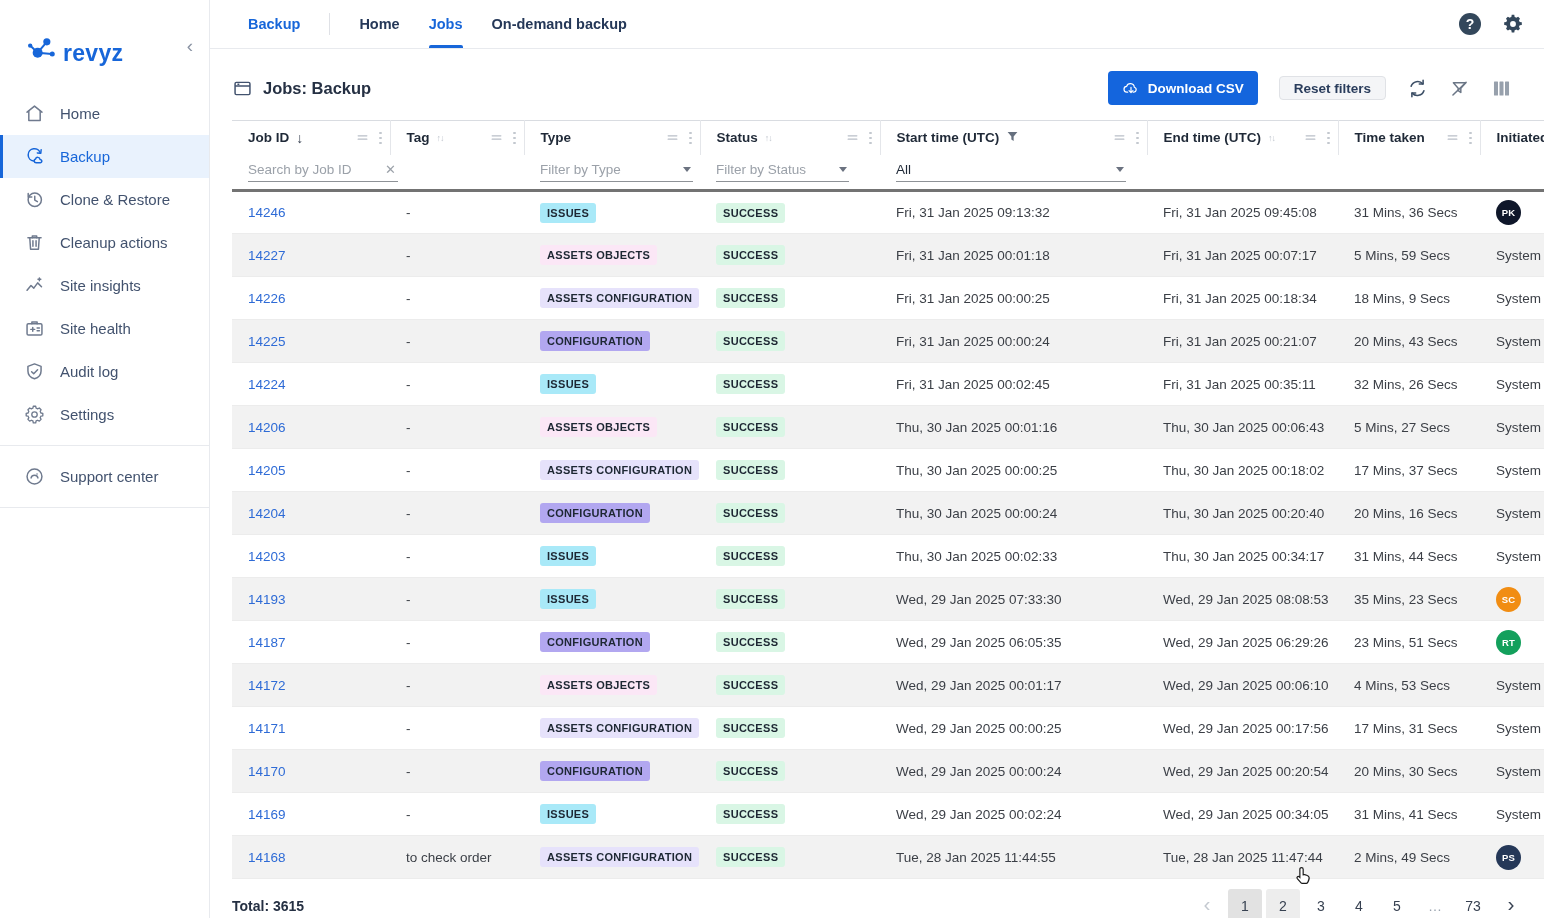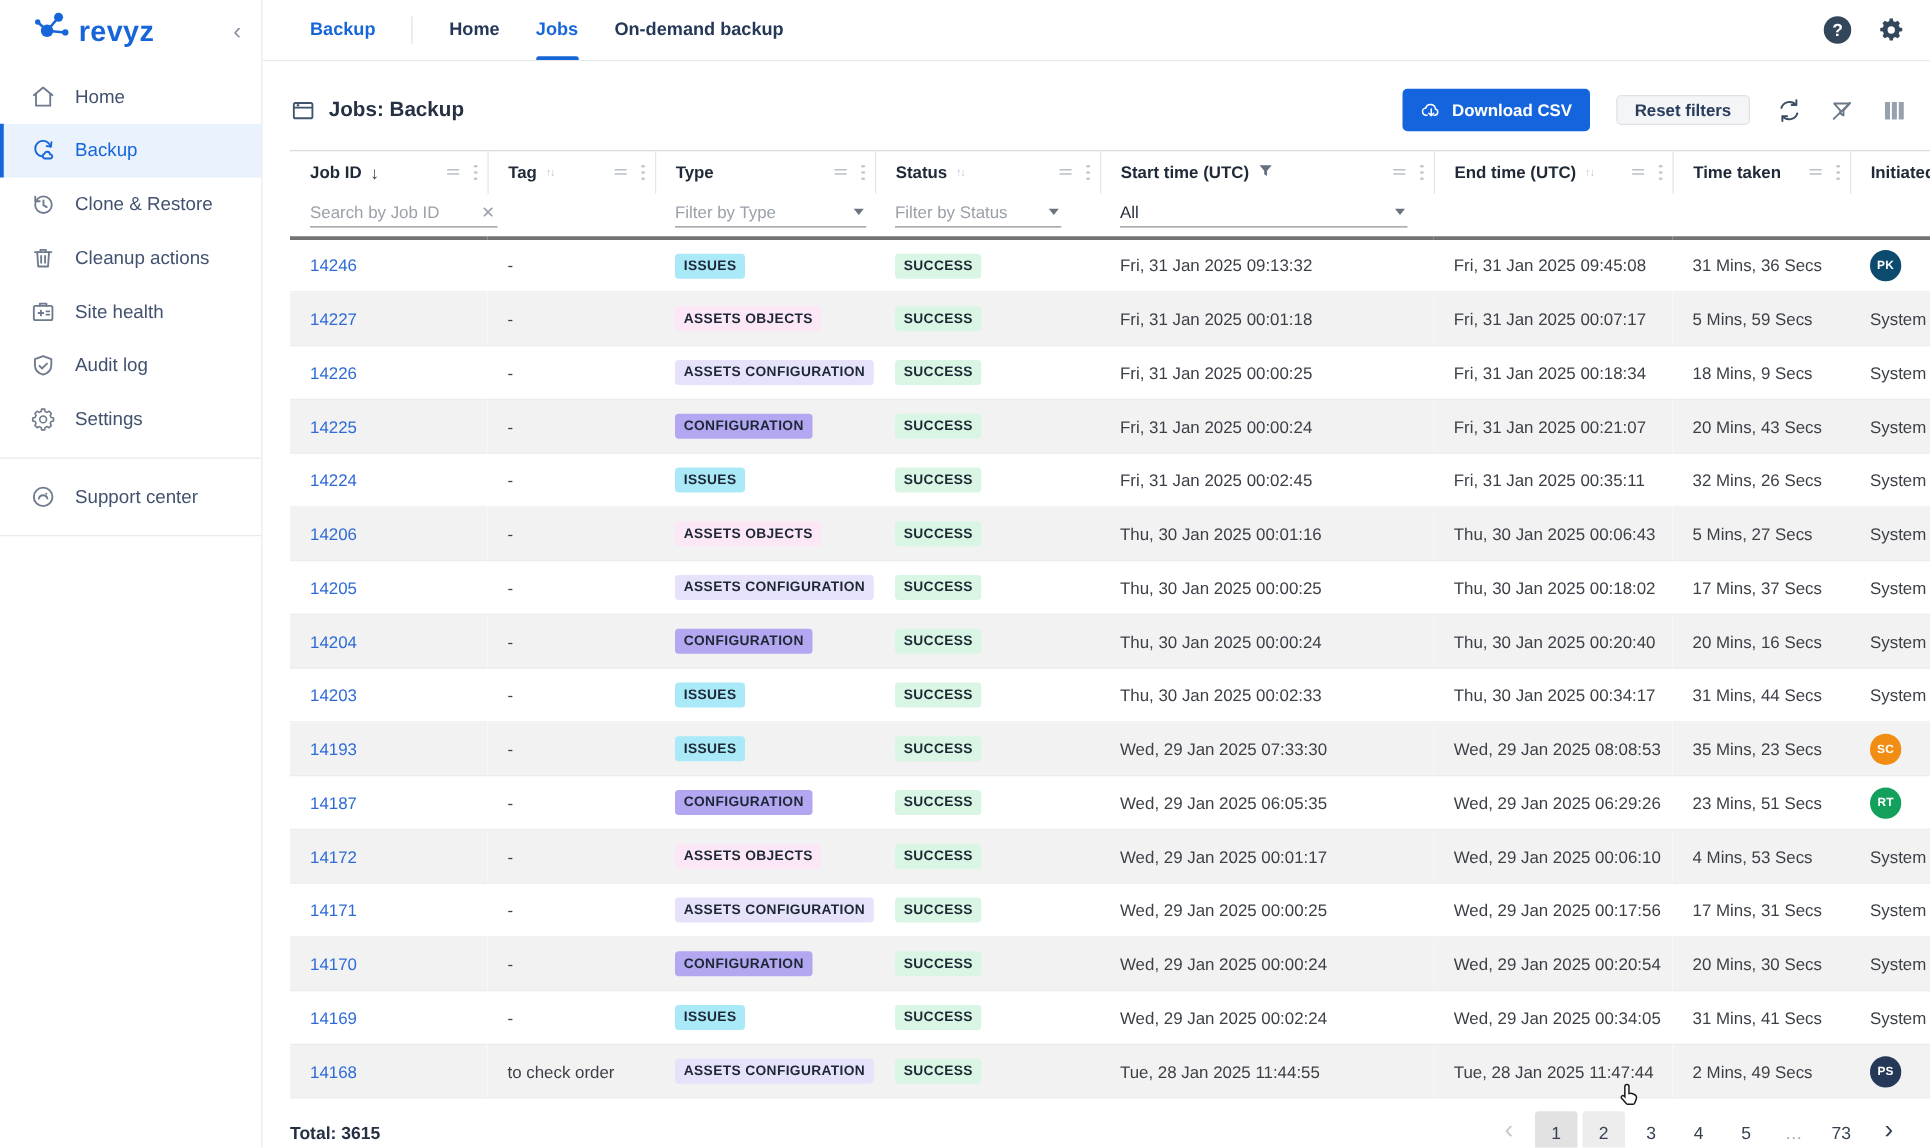--- a/index.html
+++ b/index.html
@@ -5,21 +5,21 @@
   * { box-sizing: border-box; }
   html,body { margin:0; padding:0; }
   body {
     width:1544px; height:918px; overflow:hidden; position:relative;
     font-family:"Liberation Sans", sans-serif; background:#fff; color:#1f2937;
   }
   .app { display:flex; height:100%; }
 
   
   .sidebar { width:210px; min-width:210px; border-right:1px solid #e8eaee; background:#fff; }
-  .logo-row { height:50px; display:flex; align-items:center; justify-content:space-between; padding:0 16px 0 26px; }
+  .logo-row { height:50px; display:flex; align-items:flex-start; justify-content:space-between; padding:0 16px 0 26px;margin-top:36px; }
   .logo { display:flex; align-items:center; gap:7px; }
   .logo-word { font-size:23px; font-weight:bold; color:#1766d9; letter-spacing:.3px; }
   .collapse-btn { color:#8a93a3; font-size:19px; cursor:pointer; line-height:1; }
   .nav { padding-top:6px; }
   .nav-item { min-height:43px; display:flex; align-items:center; gap:15px; padding:0 10px 0 20px;
     font-size:15px; color:#42526e; cursor:pointer; border-left:3px solid transparent; }
   .nav-item .ni-icon { width:22px; min-width:22px; height:22px; color:#6f7a8e; display:flex; align-items:center; justify-content:center; }
   .nav-item .ni-icon svg { width:21px; height:21px; }
   .nav-item.active { background:#e9f2fd; border-left-color:#1766d9; color:#1766d9; }
   .nav-item.active .ni-icon { color:#1766d9; }
@@ -38,21 +38,21 @@
   .tab.active::after { content:""; position:absolute; left:0; right:0; bottom:0; height:3px; background:#1766d9; border-radius:2px 2px 0 0; }
   .tab-divider { width:1px; background:#dfe1e6; height:22px; align-self:center; }
   .topbar-right { margin-left:auto; display:flex; align-items:center; gap:21px; }
   .help-btn { width:22px; height:22px; border-radius:50%; background:#33475b; color:#fff; font-size:14px; font-weight:bold;
     display:flex; align-items:center; justify-content:center; cursor:pointer; }
   .gear-btn { color:#33475b; display:flex; cursor:pointer; }
   .gear-btn svg { width:22px; height:22px; }
 
   
   .content { flex:1; min-width:0; padding:22px 0 0 22px; display:flex; flex-direction:column; }
-  .title-row { display:flex; align-items:center; padding-right:18px; margin-bottom:15px; }
+  .title-row { display:flex; align-items:center; padding-right:32px; margin-bottom:15px; }
   .page-title { display:flex; align-items:center; gap:10px; font-size:16.5px; font-weight:bold; color:#253043; }
   .page-title svg { width:21px; height:21px; color:#42526e; }
   .title-actions { margin-left:auto; display:flex; align-items:center; gap:21px; }
   .btn-primary { background:#1465dd; color:#fff; font-size:13.5px; font-weight:bold; border:none; border-radius:4px;
     height:34px; padding:0 14px; display:flex; gap:8px; align-items:center; cursor:pointer; font-family:inherit; }
   .btn-primary svg { width:18px; height:18px; }
   .btn-secondary { background:#f4f5f7; color:#2a3d5c; font-size:13.5px; font-weight:bold; border:1px solid #e0e2e6;
     border-radius:4px; height:24px; padding:0 14px; cursor:pointer; font-family:inherit; }
   .icon-btn { color:#3d4f66; display:flex; cursor:pointer; background:none; border:none; padding:0; }
   .icon-btn svg { width:21px; height:21px; }
@@ -162,20 +162,29 @@
               <path d="M9.5 6.5v-2h5v2"></path>
               <path d="M6.6 6.5l.9 13.2h9l.9-13.2"></path>
               <path d="M10.2 10v6.2M13.8 10v6.2"></path>
             </svg>
           </span>
           <span class="ni-label">Cleanup actions</span>
         </div>
         <div class="nav-item">
           <span class="ni-icon">
             <svg viewBox="0 0 24 24" fill="none" stroke="currentColor" stroke-width="1.7" stroke-linecap="round" stroke-linejoin="round">
+              <path d="M3.5 17.5 8 12l3.2 3 4.4-6 4.4 4.4"></path>
+              <path d="M17.6 3.3v3.2M16 4.9h3.2"></path>
+            </svg>
+          </span>
+          <span class="ni-label">Site insights</span>
+        </div>
+        <div class="nav-item">
+          <span class="ni-icon">
+            <svg viewBox="0 0 24 24" fill="none" stroke="currentColor" stroke-width="1.7" stroke-linecap="round" stroke-linejoin="round">
               <rect x="3.5" y="6.5" width="17" height="13" rx="1.5"></rect>
               <path d="M9 6.5v-2h6v2"></path>
               <path d="M7.8 13h4.4M10 10.8v4.4"></path>
               <path d="M15 11.5h2.6M15 14.5h2.6"></path>
             </svg>
           </span>
           <span class="ni-label">Site health</span>
         </div>
         <div class="nav-item">
           <span class="ni-icon">
@@ -445,21 +454,21 @@
           <tbody id="tbody">
               <tr>
                 <td><a class="job-link">14246</a></td>
                 <td>-</td>
                 <td><span class="chip" style="background: rgb(169, 233, 248);">ISSUES</span></td>
                 <td><span class="chip" style="background: rgb(217, 246, 229);">SUCCESS</span></td>
                 <td>Fri, 31 Jan 2025 09:13:32</td>
                 <td>Fri, 31 Jan 2025 09:45:08</td>
                 <td>31 Mins, 36 Secs</td>
                 <td>
-                  <span class="avatar" style="background: #0c4a6e;">PK</span>
+                  <span class="avatar" style="background: #0f172a;">PK</span>
                 </td>
               </tr>
               <tr>
                 <td><a class="job-link">14227</a></td>
                 <td>-</td>
                 <td><span class="chip" style="background: rgb(251, 231, 246);">ASSETS OBJECTS</span></td>
                 <td><span class="chip" style="background: rgb(217, 246, 229);">SUCCESS</span></td>
                 <td>Fri, 31 Jan 2025 00:01:18</td>
                 <td>Fri, 31 Jan 2025 00:07:17</td>
                 <td>5 Mins, 59 Secs</td>

